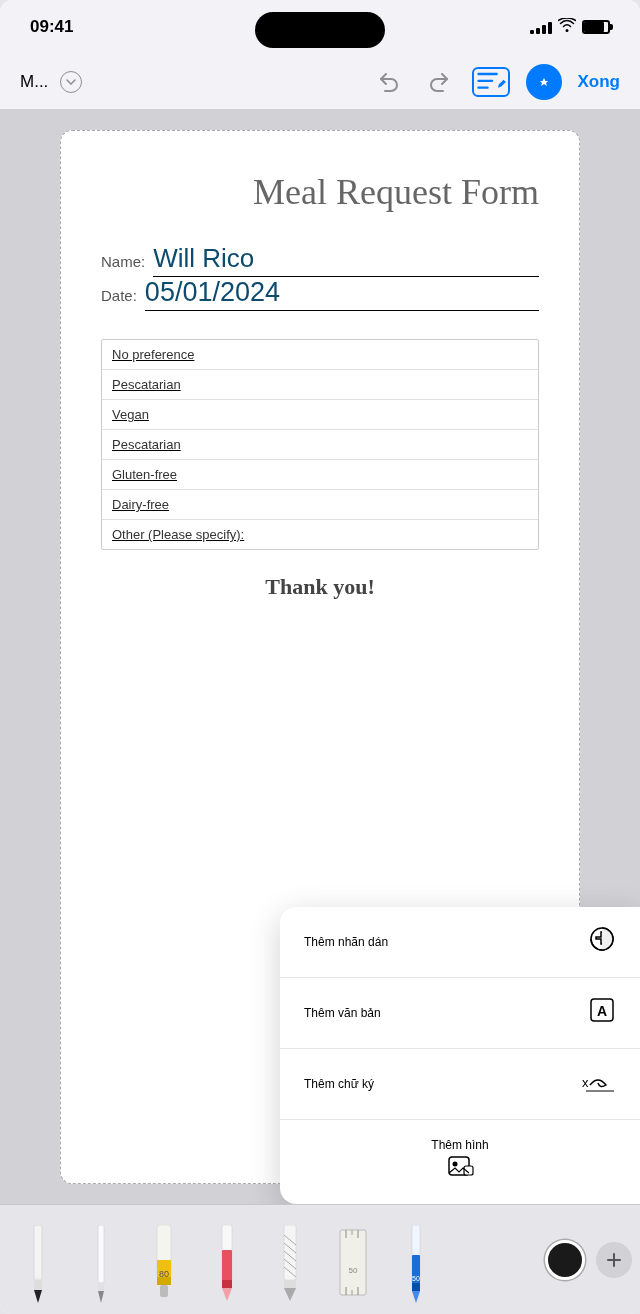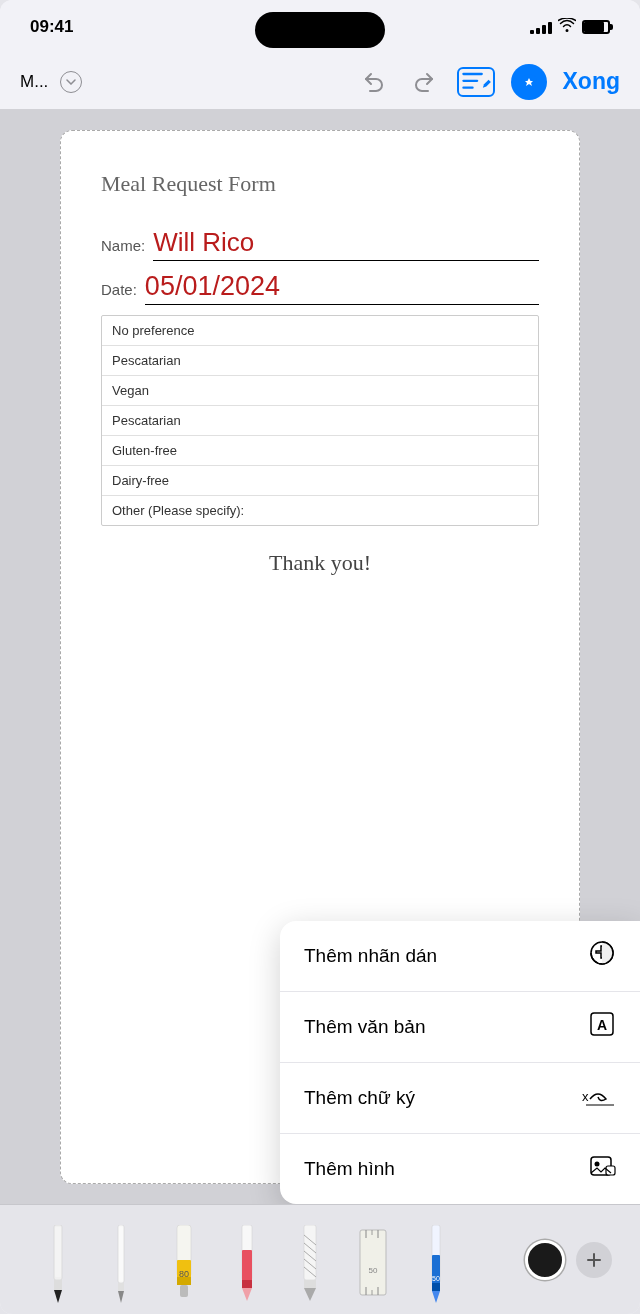--- a/index.html
+++ b/index.html
@@ -153,21 +153,21 @@
       height: 36px;
       background: #007aff;
       border-radius: 50%;
       display: flex;
       align-items: center;
       justify-content: center;
       color: white;
       font-size: 18px;
     }
     .toolbar-done {
-      font-size: 23px;
+      font-size: 17px;
       color: #007aff;
       font-weight: 600;
     }
 
     
     .content-area {
       height: calc(1314px - 54px - 56px - 110px);
       background: #d1d1d6;
       overflow: hidden;
       position: relative;
@@ -185,73 +185,74 @@
       background: white;
       border-radius: 12px;
       border: 1.5px dashed #aaa;
       width: 100%;
       max-width: 520px;
       padding: 40px 40px 30px 40px;
       position: relative;
       min-height: 680px;
     }
     .doc-title {
-      text-align: left;
-      font-size: 22px;
+      text-align: right;
+      font-size: 36px;
       color: #666;
       font-weight: 300;
       margin-bottom: 30px;
       font-family: Georgia, serif;
     }
     .doc-field {
       display: flex;
       align-items: baseline;
-      margin-bottom: 10px;
       justify-content: center;
     }
     .doc-label {
       font-size: 15px;
       color: #555;
       margin-right: 8px;
       font-weight: 400;
     }
     .doc-value {
       font-size: 26px;
-      color: #b91c1c;
+      color: #0c4a6e;
       font-weight: 400;
       border-bottom: 1.5px solid #000;
       flex: 1;
       padding-bottom: 2px;
     }
     .doc-date {
       font-size: 27px;
     }
 
     
     .options-table {
       border: 1px solid #ccc;
-      margin-top: 6px;
+      margin-top: 28px;
       border-radius: 2px;
+      text-decoration: underline;
     }
     .option-row {
       padding: 7px 10px;
       font-size: 13px;
       color: #333;
       border-bottom: 1px solid #e0e0e0;
     }
     .option-row:last-child {
       border-bottom: none;
     }
 
     .doc-thankyou {
       text-align: center;
       font-family: 'Brush Script MT', cursive;
       font-size: 22px;
       color: #444;
       margin-top: 24px;
+      font-weight: bold;
     }
 
     
     .popup-menu {
       position: absolute;
       bottom: 0;
       right: 0;
       width: 360px;
       background: white;
       border-radius: 16px 0 0 16px;
@@ -262,38 +263,39 @@
     .popup-item {
       display: flex;
       align-items: center;
       justify-content: space-between;
       padding: 18px 24px;
       border-bottom: 1px solid #e5e5ea;
       cursor: pointer;
     }
     .popup-item:last-child {
       border-bottom: none;
+      flex-direction: column;
     }
     .popup-item-label {
-      font-size: 19px;
+      font-size: 12px;
       color: #000;
       font-weight: 400;
     }
     .popup-item-icon {
       font-size: 24px;
       color: #000;
     }
 
     
     .drawing-toolbar {
       height: 110px;
       background: #e5e5ea;
       display: flex;
       align-items: center;
-      padding: 0 28px;
+      padding: 0 8px;
       gap: 3px;
       position: relative;
       border-top: 1px solid #c7c7cc;
     }
     .tool-item {
       display: flex;
       flex-direction: column;
       align-items: center;
       justify-content: flex-end;
       height: 90px;

